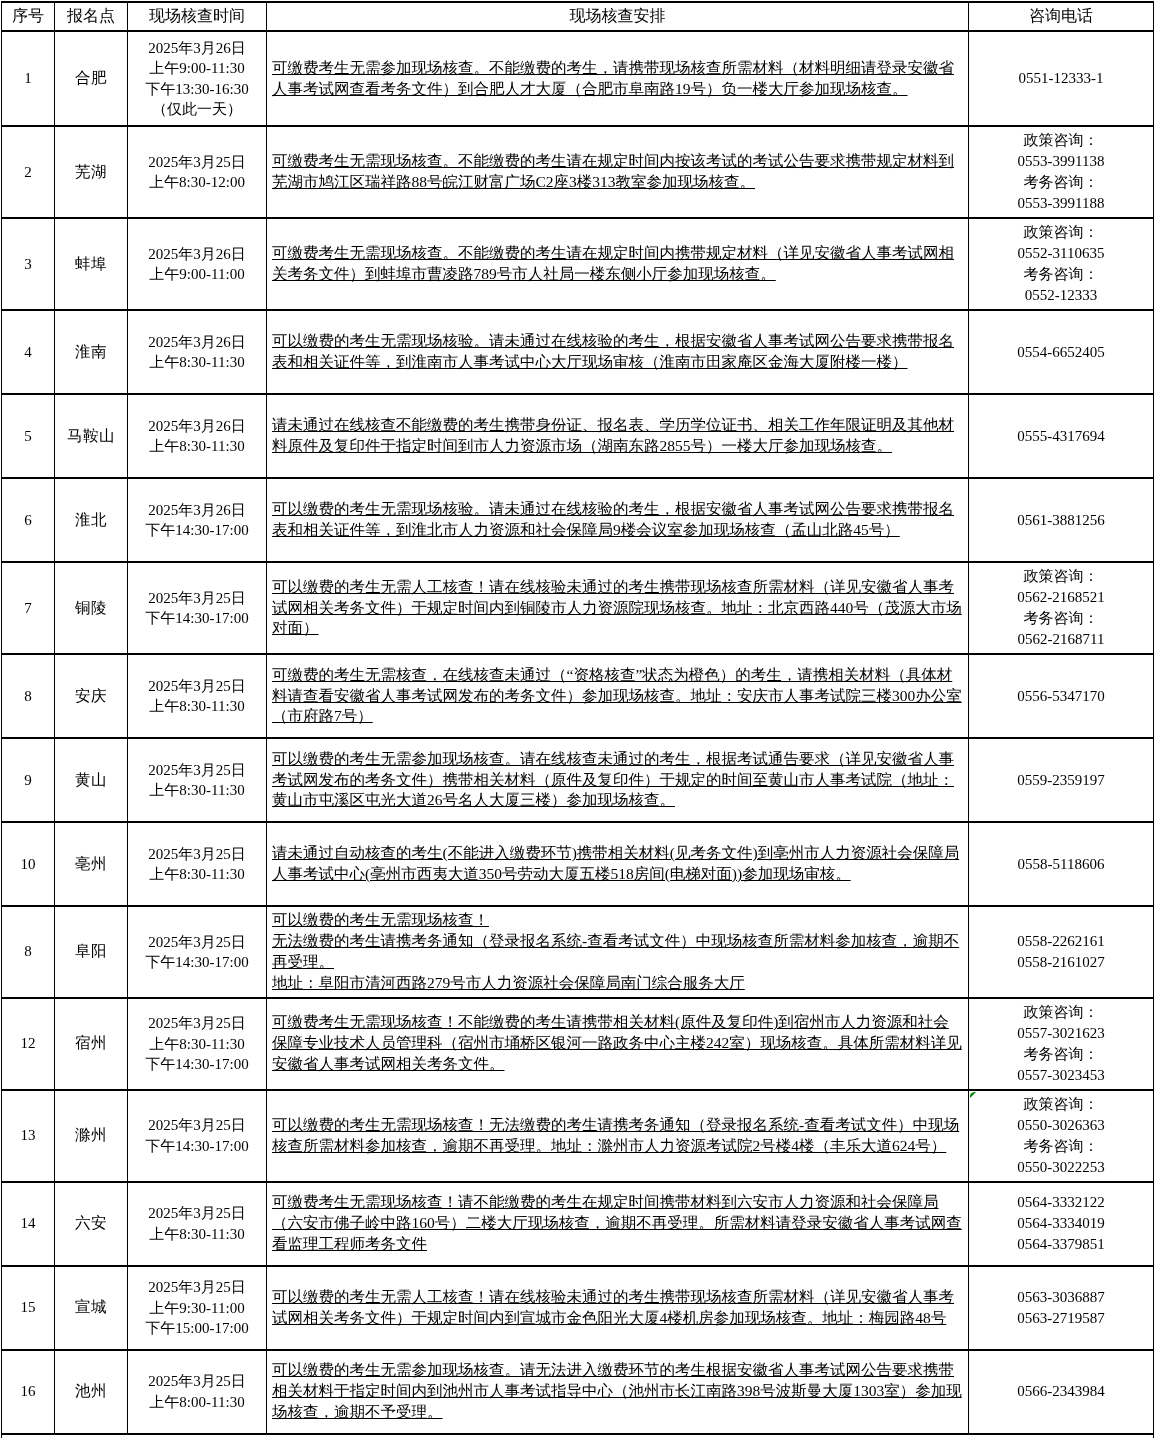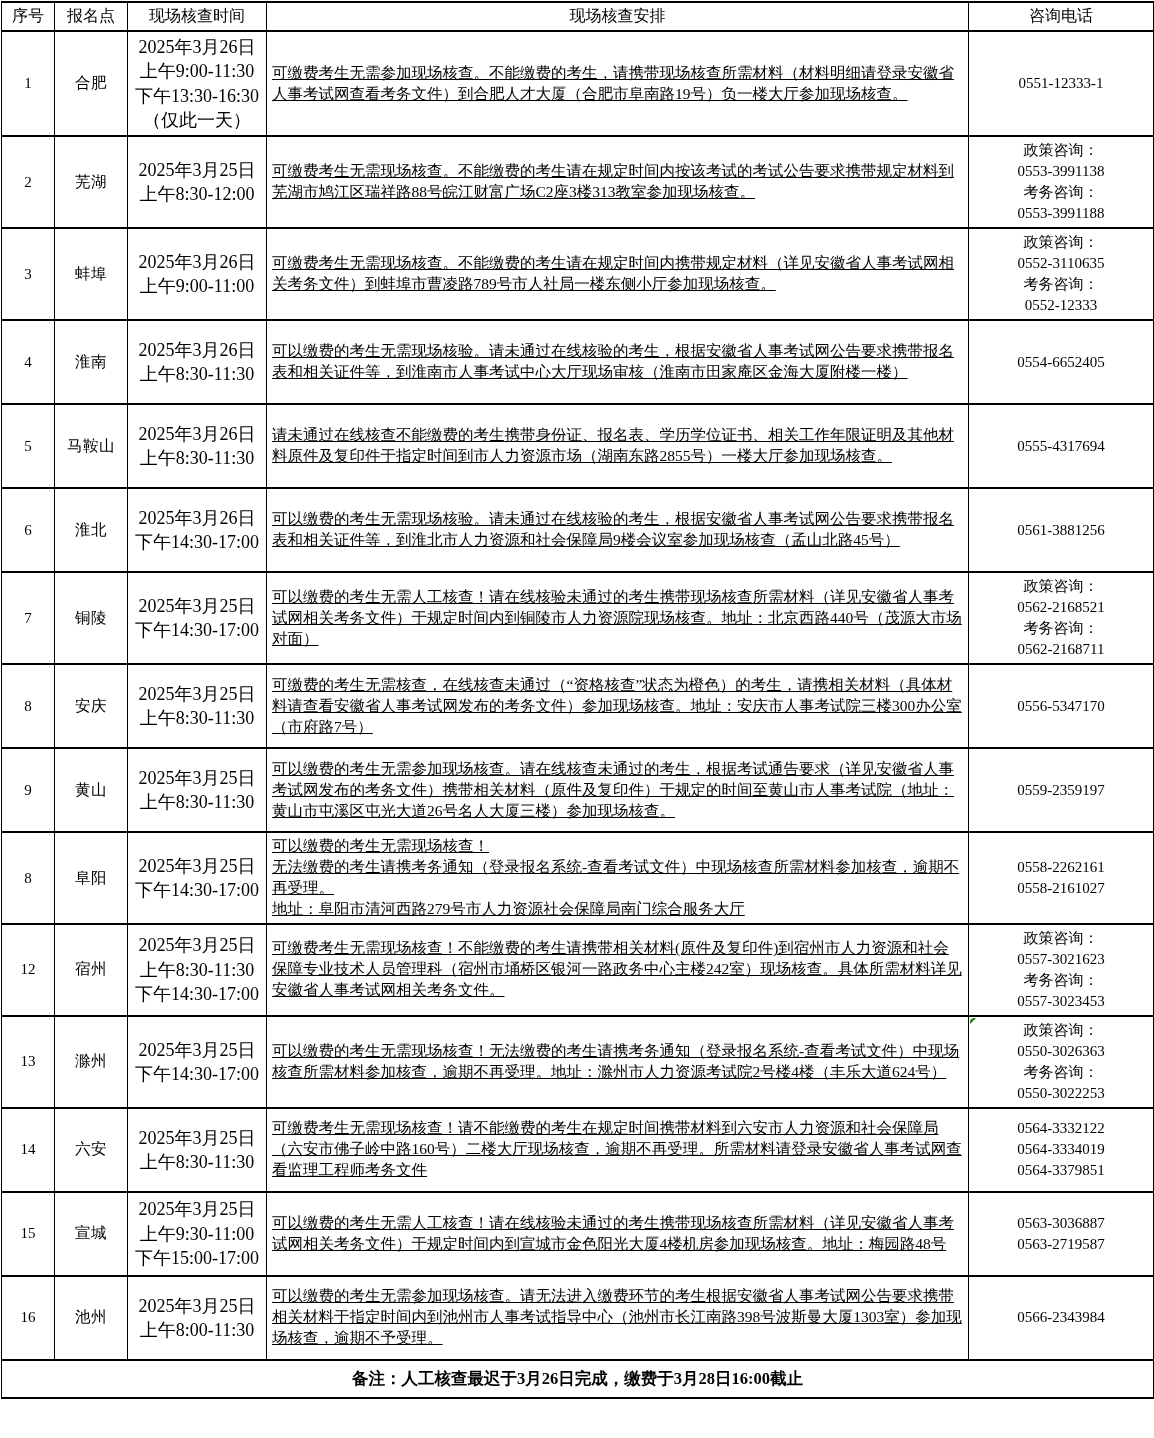--- a/index.html
+++ b/index.html
@@ -45,21 +45,21 @@
     font-size: 15px;
   }
   td.c-site {
     text-align: center;
     font-size: 15.5px;
     letter-spacing: 0.5px;
     margin-top: 24px;
   }
   td.c-time {
     text-align: center;
-    font-size: 18px;
+    font-size: 15px;
     white-space: pre-line;
     line-height: 1.35;
     padding: 2px 1px;
   }
   td.c-plan {
     text-align: left;
     font-size: 15.5px;
     white-space: pre-line;
     line-height: 1.35;
     padding: 3px 7px;
@@ -190,20 +190,28 @@
     <td class="c-phone"><span>0556-5347170</span></td>
   </tr>
         <tr class="r9">
     <td class="c-no">9</td>
     <td class="c-site">黄山</td>
     <td class="c-time">2025年3月25日
 上午8:30-11:30</td>
     <td class="c-plan">可以缴费的考生无需参加现场核查。请在线核查未通过的考生，根据考试通告要求（详见安徽省人事考试网发布的考务文件）携带相关材料（原件及复印件）于规定的时间至黄山市人事考试院（地址：黄山市屯溪区屯光大道26号名人大厦三楼）参加现场核查。</td>
     <td class="c-phone"><span>0559-2359197</span></td>
   </tr>
+        <tr class="r10">
+    <td class="c-no">10</td>
+    <td class="c-site">亳州</td>
+    <td class="c-time">2025年3月25日
+上午8:30-11:30</td>
+    <td class="c-plan">请未通过自动核查的考生(不能进入缴费环节)携带相关材料(见考务文件)到亳州市人力资源社会保障局人事考试中心(亳州市西夷大道350号劳动大厦五楼518房间(电梯对面))参加现场审核。</td>
+    <td class="c-phone"><span>0558-5118606</span></td>
+  </tr>
         <tr class="r11">
     <td class="c-no">8</td>
     <td class="c-site">阜阳</td>
     <td class="c-time">2025年3月25日
 下午14:30-17:00</td>
     <td class="c-plan">可以缴费的考生无需现场核查！
 无法缴费的考生请携考务通知（登录报名系统-查看考试文件）中现场核查所需材料参加核查，逾期不再受理。
 地址：阜阳市清河西路279号市人力资源社会保障局南门综合服务大厅</td>
     <td class="c-phone"><span>0558-2262161
 0558-2161027</span></td>

